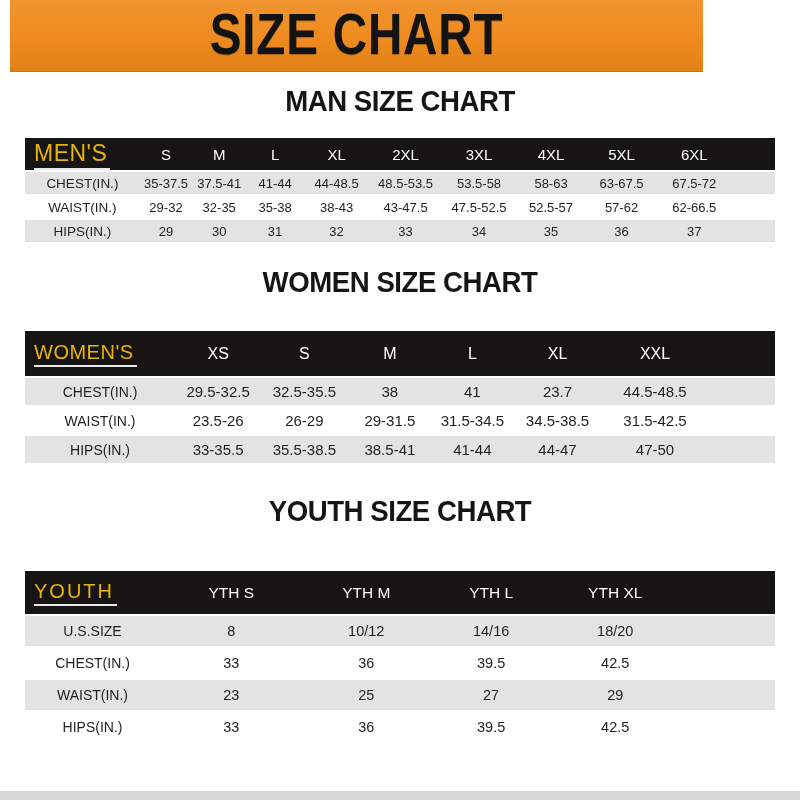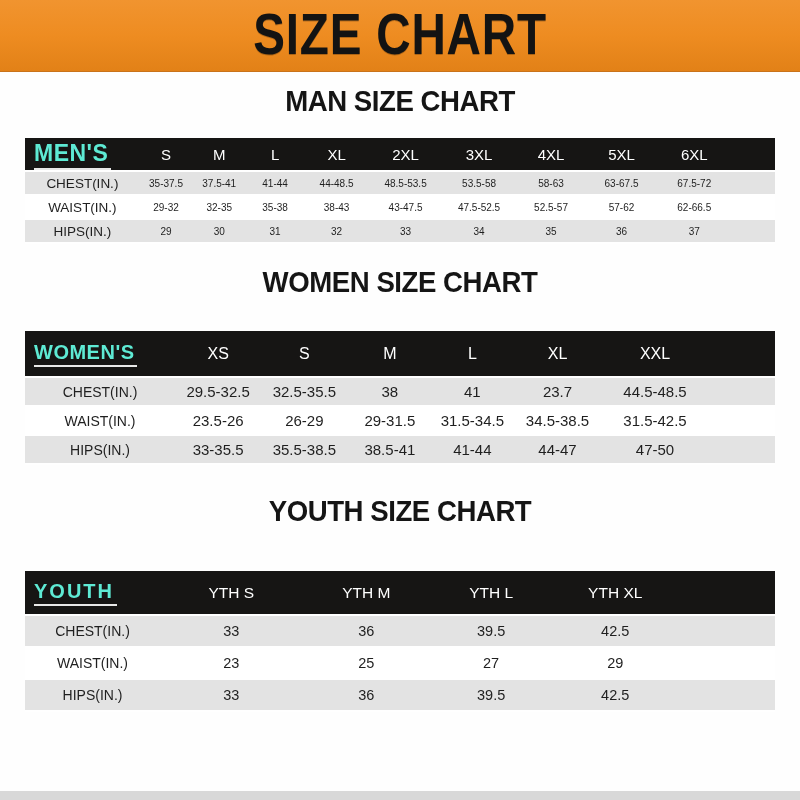--- a/index.html
+++ b/index.html
@@ -5,21 +5,21 @@
   html,body{margin:0;padding:0;}
   body{
     width:800px;height:800px;background:#ffffff;
     font-family:"Liberation Sans", sans-serif;
     position:relative;overflow:hidden;
   }
   .page{position:absolute;inset:0;width:800px;height:800px;background:#fefefe;}
 
   
   .banner{
-    position:absolute;top:0;left:0;width:800px;height:71px;
+    position:absolute;top:0;left:10px;width:693px;height:71px;
     background:linear-gradient(180deg,#f1942f 0%, var(--orange,#ee8c21) 50%, #e28117 100%);
     border-bottom:1px solid #c9731a;
   }
   .banner-title{
     width:100%;text-align:center;line-height:68px;
     font-size:58px;font-weight:900;color:#131313;
     letter-spacing:1px;transform:scaleX(0.82);
     text-shadow:0 1px 0 rgba(0,0,0,0.25);
   }
 
@@ -41,32 +41,32 @@
 
   table.tbl{border-collapse:separate;border-spacing:0;table-layout:fixed;width:750px;}
   .tbl th,.tbl td{padding:0;margin:0;overflow:hidden;white-space:nowrap;vertical-align:middle;}
 
   .tbl thead th{
     background:var(--bar-black,#161514);color:#fff;font-weight:400;
     text-align:center;border-bottom:2px solid #fff;
   }
   .tbl th.corner{text-align:left;padding-left:9px;}
   .corner-inner{
-    display:inline-block;font-weight:700;color:#5eead4;
+    display:inline-block;font-weight:400;color:#eab308;
     border-bottom:2px solid rgba(255,255,255,0.9);padding:1px 3px 1px 0;
   }
 
   .tbl tbody td{
     text-align:center;color:#1f1f1f;background:#fff;border-bottom:2px solid #fff;
   }
   .tbl tbody tr:nth-child(odd) td{background:var(--row-gray,#e3e3e3);}
 
   .tbl-men thead th{height:32px;font-size:15px;}
   .tbl-men .corner-inner{font-size:23px;letter-spacing:0.5px;}
-  .tbl-men tbody td{height:22px;font-size:10px;}
+  .tbl-men tbody td{height:22px;font-size:13px;}
   .tbl-men td.rowlabel{font-size:13.5px;}
 
   .tbl-women thead th{height:45px;font-size:16px;}
   .tbl-women .corner-inner{font-size:20px;letter-spacing:0.5px;}
   .tbl-women tbody td{height:27px;font-size:15px;}
   .tbl-women td.rowlabel{font-size:14px;}
 
   .tbl-youth thead th{height:43px;font-size:15.5px;}
   .tbl-youth .corner-inner{font-size:20px;letter-spacing:2px;}
   .tbl-youth tbody td{height:30px;font-size:14.5px;}
@@ -244,20 +244,28 @@
             <th class="corner"><span class="corner-inner">YOUTH</span></th>
             <th>YTH S</th>
             <th>YTH M</th>
             <th>YTH L</th>
             <th>YTH XL</th>
             <th></th>
           </tr>
         </thead>
         <tbody>
           <tr>
+            <td class="rowlabel">U.S.SIZE</td>
+            <td>8</td>
+            <td>10/12</td>
+            <td>14/16</td>
+            <td>18/20</td>
+            <td></td>
+          </tr>
+          <tr>
             <td class="rowlabel">CHEST(IN.)</td>
             <td>33</td>
             <td>36</td>
             <td>39.5</td>
             <td>42.5</td>
             <td></td>
           </tr>
           <tr>
             <td class="rowlabel">WAIST(IN.)</td>
             <td>23</td>

